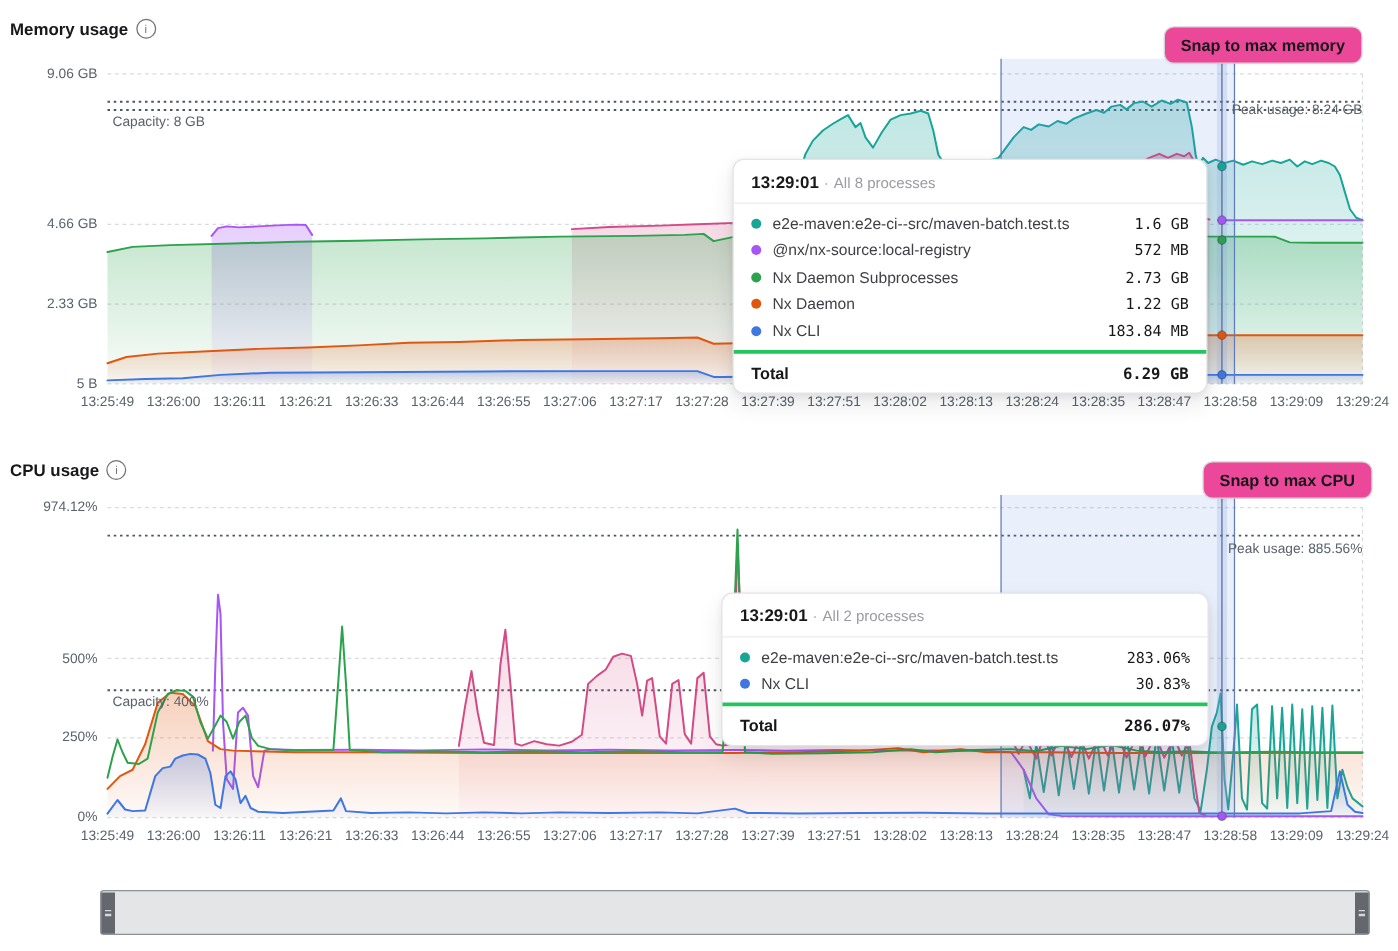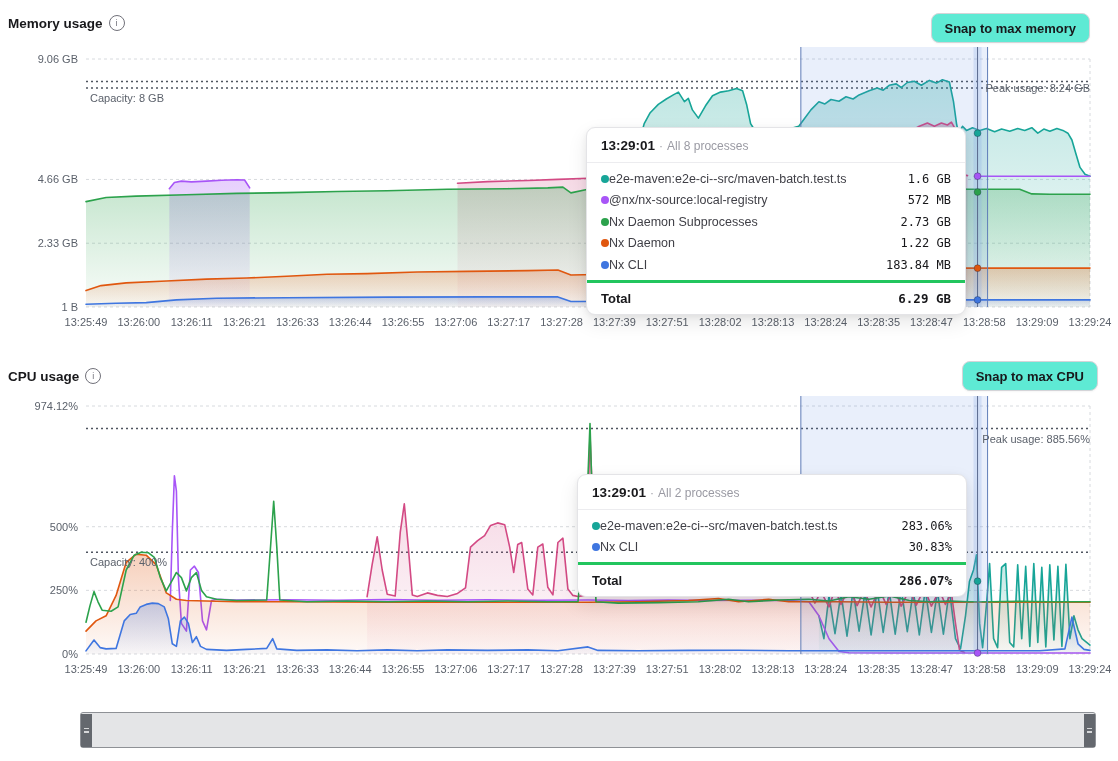--- a/index.html
+++ b/index.html
@@ -1,28 +1,28 @@
 <!DOCTYPE html>
 <html><head>
 <meta charset="utf-8">
 <style>
   html,body{margin:0;padding:0;background:#fff;}
   #app{position:relative;width:1118px;height:761px;background:#fff;font-family:"Liberation Sans",sans-serif;overflow:hidden;}
   .section-title{position:absolute;display:flex;align-items:center;gap:6px;font-size:13.5px;font-weight:700;color:#18181b;z-index:4;}
   .info-icon{width:14px;height:14px;border:1.2px solid #71717a;border-radius:50%;display:inline-flex;align-items:center;justify-content:center;font-size:9px;line-height:1;color:#71717a;font-weight:400;}
-  .snap-btn{position:absolute;height:30px;padding:8px 13px;background:#5eead4;border:1px solid #d4d4d8;border-radius:8px;font-size:13px;font-weight:600;color:#18181b;display:flex;align-items:center;cursor:pointer;z-index:4;font-family:"Liberation Sans",sans-serif;box-shadow:0 1px 2px rgba(0,0,0,0.04);}
+  .snap-btn{position:absolute;height:30px;padding:8px 13px;background:#ec4899;border:1px solid #d4d4d8;border-radius:8px;font-size:13px;font-weight:600;color:#18181b;display:flex;align-items:center;cursor:pointer;z-index:4;font-family:"Liberation Sans",sans-serif;box-shadow:0 1px 2px rgba(0,0,0,0.04);margin-top:8px;}
   #chart-canvas{position:absolute;left:0;top:0;pointer-events:none;z-index:1;}
   .axis-label{position:absolute;font-size:11px;color:#5b616b;white-space:nowrap;z-index:2;}
   .tooltip{position:absolute;background:#fff;border:1px solid #e4e4e7;border-radius:9px;box-shadow:0 8px 20px rgba(0,0,0,.09),0 2px 6px rgba(0,0,0,.06);z-index:6;}
   .tt-head{display:flex;align-items:baseline;gap:4px;padding:10px 14px 9px 14px;border-bottom:1px solid #ececef;}
   .tt-time{font-size:13.5px;font-weight:700;color:#18181b;}
   .tt-sep{font-size:12px;color:#a1a1aa;}
   .tt-sub{font-size:12px;color:#9a9aa3;}
   .tt-rows{padding:5px 14px 4px 14px;}
-  .tt-row{display:flex;align-items:center;height:21.5px;}
+  .tt-row{display:flex;align-items:center;gap:9px;height:21.5px;}
   .tt-dot{width:8px;height:8px;border-radius:50%;flex:0 0 auto;}
   .tt-name{font-size:12.5px;color:#3f3f46;flex:1;white-space:nowrap;}
   .tt-val{font-family:"DejaVu Sans Mono",monospace;font-size:12px;color:#18181b;white-space:pre;}
   .tt-total{display:flex;justify-content:space-between;align-items:center;padding:8px 14px;border-top:3px solid #22c55e;}
   .tt-total-label{font-size:13px;font-weight:700;color:#18181b;}
   .tt-total-val{font-family:"DejaVu Sans Mono",monospace;font-size:12.5px;font-weight:700;color:#18181b;}
   .brush-track{position:absolute;left:80px;top:712px;width:1016px;height:36px;background:#e4e5e7;border:1.5px solid #8e9196;border-radius:3px;box-sizing:border-box;z-index:3;}
   .brush-handle{position:absolute;top:713.5px;width:11px;height:33px;background:#64686e;display:flex;flex-direction:column;align-items:center;justify-content:center;gap:2px;z-index:4;cursor:ew-resize;}
   .brush-handle .grip{width:5px;height:1.5px;background:#d6d7d9;}
 </style>
@@ -215,21 +215,21 @@
     <span class="grip"></span>
   </div>
   <div class="brush-handle" style="left:1084px;">
     <span class="grip"></span>
     <span class="grip"></span>
   </div>
 
 <div class="axis-label" style="left: 78px; top: 53px; transform: translateX(-100%);">9.06 GB</div>
     <div class="axis-label" style="left: 78px; top: 173.442px; transform: translateX(-100%);">4.66 GB</div>
     <div class="axis-label" style="left: 78px; top: 237.221px; transform: translateX(-100%);">2.33 GB</div>
-    <div class="axis-label" style="left: 78px; top: 301px; transform: translateX(-100%);">1 B</div>
+    <div class="axis-label" style="left: 78px; top: 301px; transform: translateX(-100%);">5 B</div>
     <div class="axis-label" style="left: 90px; top: 92.0155px;">Capacity: 8 GB</div>
     <div class="axis-label" style="left: 1090px; transform: translateX(-100%); top: 82.4459px;">Peak usage: 8.24 GB</div>
     <div class="axis-label" style="left: 86px; top: 316px; transform: translateX(-50%);">13:25:49</div>
     <div class="axis-label" style="left: 138.842px; top: 316px; transform: translateX(-50%);">13:26:00</div>
     <div class="axis-label" style="left: 191.684px; top: 316px; transform: translateX(-50%);">13:26:11</div>
     <div class="axis-label" style="left: 244.526px; top: 316px; transform: translateX(-50%);">13:26:21</div>
     <div class="axis-label" style="left: 297.368px; top: 316px; transform: translateX(-50%);">13:26:33</div>
     <div class="axis-label" style="left: 350.211px; top: 316px; transform: translateX(-50%);">13:26:44</div>
     <div class="axis-label" style="left: 403.053px; top: 316px; transform: translateX(-50%);">13:26:55</div>
     <div class="axis-label" style="left: 455.895px; top: 316px; transform: translateX(-50%);">13:27:06</div>

